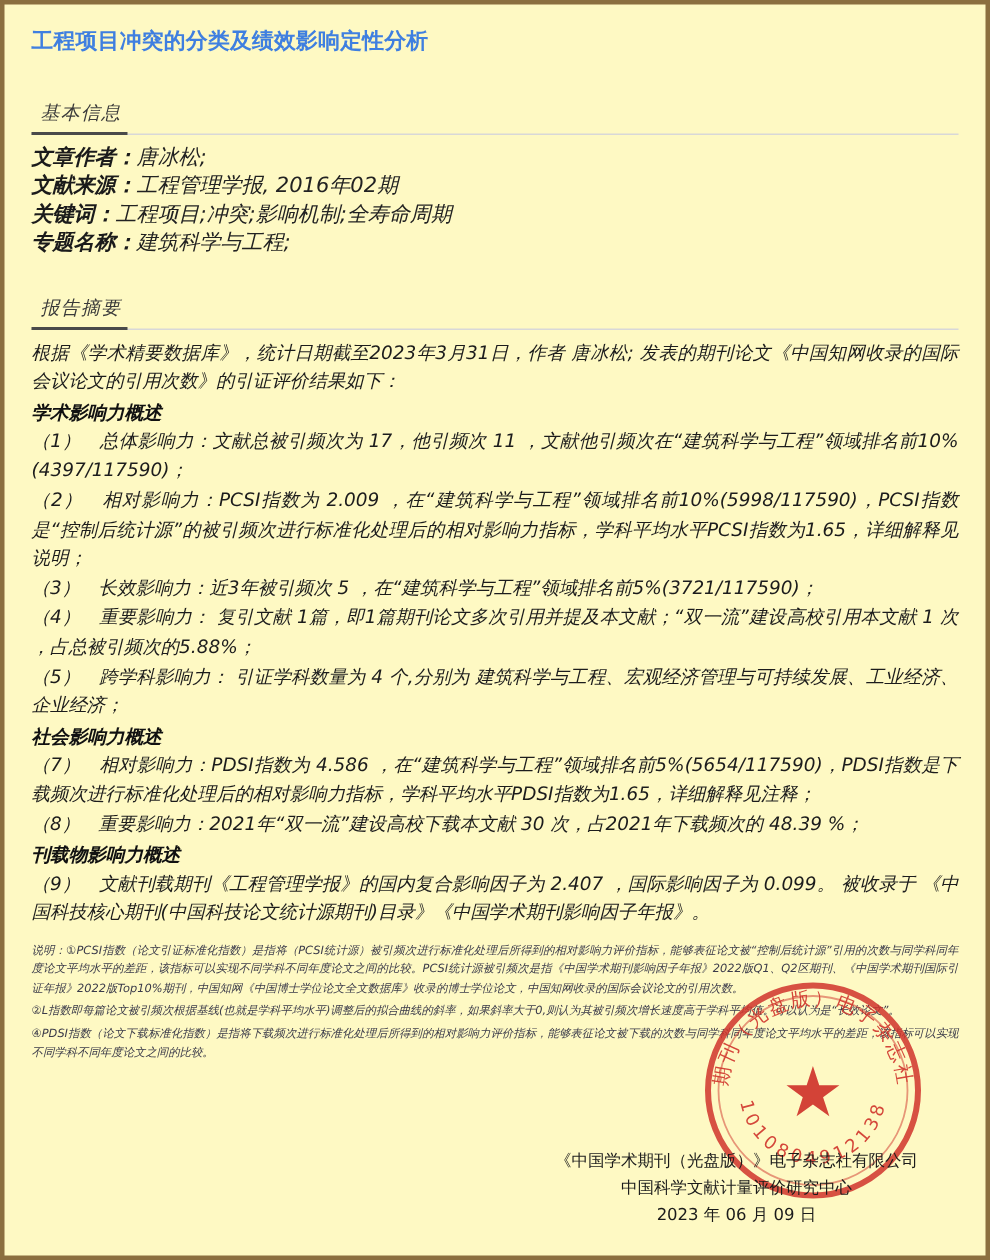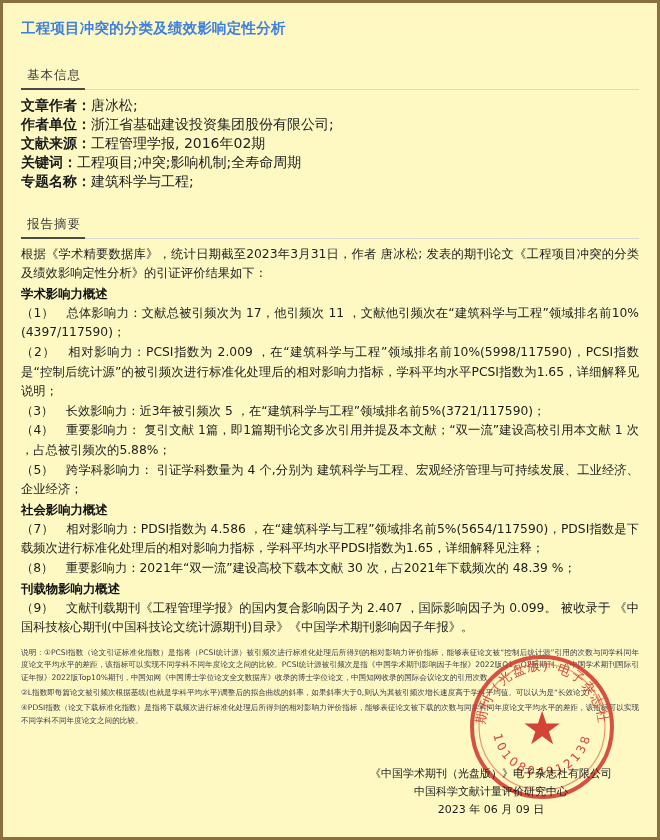--- a/index.html
+++ b/index.html
@@ -27,20 +27,21 @@
   .doc-title {
     color: #3f7fe0;
     font-weight: bold;
     font-size: 14.5px;
     letter-spacing: 0.2px;
     padding-top: 16px;
     line-height: 1.3;
   }
   .section {
     margin-top: 6px;
+    font-style: italic;
   }
   .section-head {
     position: relative;
     font-size: 12.5px;
     color: #3a3a3a;
     font-weight: normal;
     letter-spacing: 1px;
     padding: 0 4px 5px 6px;
     display: inline-block;
   }
@@ -141,41 +142,38 @@
 
   <div class="section" style="margin-top:26px;">
     <div class="section-head-wrap">
       <span class="section-head">基本信息</span>
     </div>
     <div>
       <div class="meta-row">
         <span class="meta-label">文章作者：</span><span class="meta-value">唐冰松;</span>
       </div>
       <div class="meta-row">
-        <span class="meta-label">作者单位：</span><span class="meta-value">浙江省基础建设投资集团股份有限公司;</span>
-      </div>
-      <div class="meta-row">
         <span class="meta-label">文献来源：</span><span class="meta-value">工程管理学报, 2016年02期</span>
       </div>
       <div class="meta-row">
         <span class="meta-label">关键词：</span><span class="meta-value">工程项目;冲突;影响机制;全寿命周期</span>
       </div>
       <div class="meta-row">
         <span class="meta-label">专题名称：</span><span class="meta-value">建筑科学与工程;</span>
       </div>
     </div>
   </div>
 
   <div class="section" style="margin-top:22px;">
     <div class="section-head-wrap">
       <span class="section-head">报告摘要</span>
     </div>
 
     <div class="abstract">
-      <p>根据《学术精要数据库》，统计日期截至2023年3月31日，作者 唐冰松; 发表的期刊论文《工程项目冲突的分类及绩效影响定性分析》的引证评价结果如下：</p>
+      <p>根据《学术精要数据库》，统计日期截至2023年3月31日，作者 唐冰松; 发表的期刊论文《中国知网收录的国际会议论文的引用次数》的引证评价结果如下：</p>
 
       <div class="sub-head">学术影响力概述</div>
       <div class="item">（1）　总体影响力：文献总被引频次为 17，他引频次 11 ，文献他引频次在“建筑科学与工程”领域排名前10%(4397/117590)；</div>
       <div class="item">（2）　相对影响力：PCSI指数为 2.009 ，在“建筑科学与工程”领域排名前10%(5998/117590)，PCSI指数是“控制后统计源”的被引频次进行标准化处理后的相对影响力指标，学科平均水平PCSI指数为1.65，详细解释见说明；</div>
       <div class="item">（3）　长效影响力：近3年被引频次 5 ，在“建筑科学与工程”领域排名前5%(3721/117590)；</div>
       <div class="item">（4）　重要影响力： 复引文献 1篇，即1篇期刊论文多次引用并提及本文献；“双一流”建设高校引用本文献 1 次 ，占总被引频次的5.88%；</div>
       <div class="item">（5）　跨学科影响力： 引证学科数量为 4 个,分别为 建筑科学与工程、宏观经济管理与可持续发展、工业经济、企业经济；</div>
 
       <div class="sub-head">社会影响力概述</div>
       <div class="item">（7）　相对影响力：PDSI指数为 4.586 ，在“建筑科学与工程”领域排名前5%(5654/117590)，PDSI指数是下载频次进行标准化处理后的相对影响力指标，学科平均水平PDSI指数为1.65，详细解释见注释；</div>

